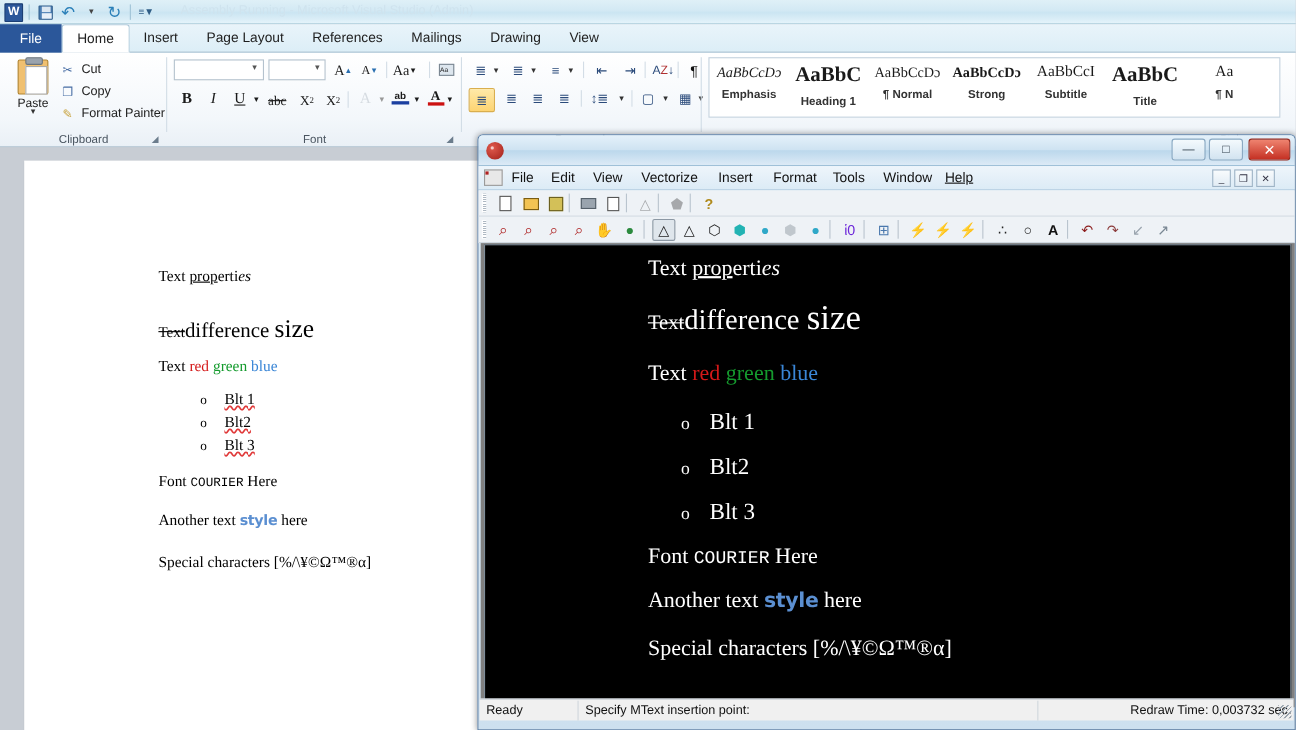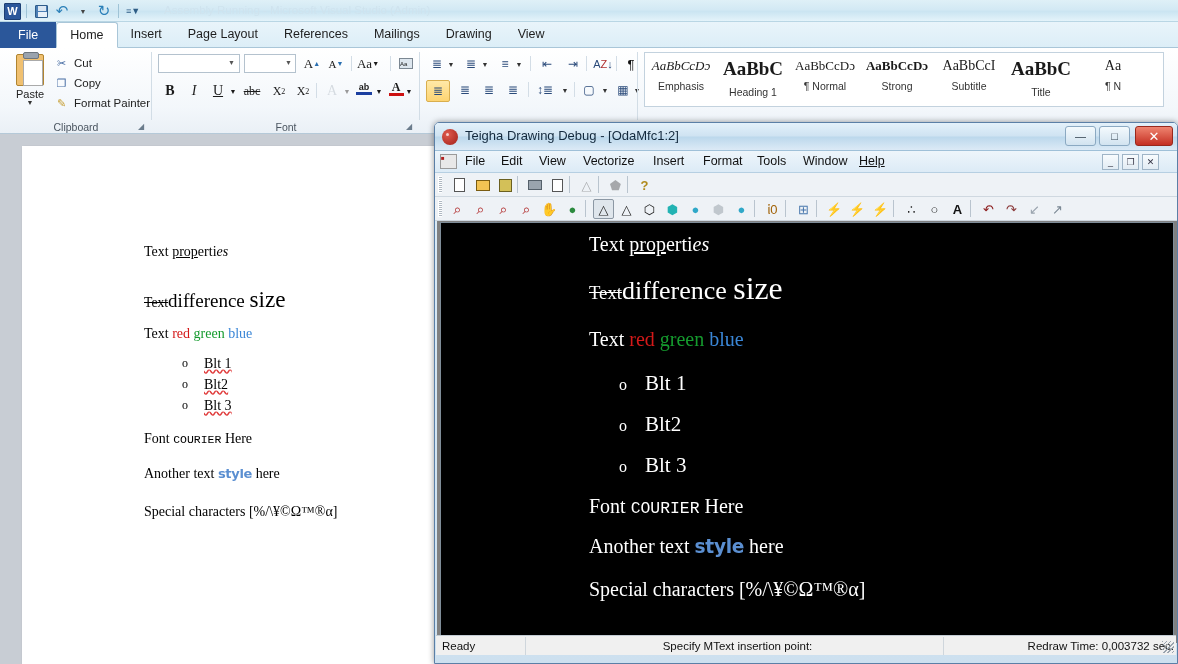--- a/index.html
+++ b/index.html
@@ -111,21 +111,21 @@
   .align-active { background:linear-gradient(to bottom,#ffe9a8,#fdd472); border:1px solid #d9ae4e; border-radius:2px; }
 
   
   #grp-styles { left:638px; width:540px; }
   .styles-strip {
     position:absolute; left:6px; top:4px; width:520px; height:55px; background:#fff; border:1px solid #c3d2de;
     display:flex; align-items:stretch; overflow:hidden;
   }
   .style-item { width:72px; text-align:center; padding-top:5px; }
   .style-prev { font-family:"Liberation Serif",serif; color:#1a1a1a; display:block; white-space:nowrap; overflow:hidden; }
-  .style-name { font-size:10.5px; color:#333; display:block; margin-top:6px; }
+  .style-name { font-size:10.5px; color:#333; display:block; margin-top:6px;font-weight:bold; }
 
   
   .doc-area {
     position:absolute; left:0; top:134px; width:1178px; height:530px; background:#c8cdd4;
   }
   .page {
     position:absolute; left:22px; top:12px; width:760px; height:520px; background:#fff;
     box-shadow:1px 1px 2px rgba(0,0,0,.28);
   }
   .doc-line { position:absolute; left:122px; color:#000; font-family:"Liberation Serif",serif; white-space:nowrap; }
@@ -387,21 +387,20 @@
           <div class="blt-row" style="top: 252px;"><span class="blt-mark">o</span><span class="sq" style="margin-left: 22px;">Blt 3</span></div>
         </div>
     </div>
   </div>
 </div>
 
 <div id="teigha-window">
 
   <div class="t-titlebar">
     <div class="t-appicon"></div>
-    <div class="t-title">Teigha Drawing Debug - [OdaMfc1:2]</div>
     <div class="t-winbtn" style="right:81px;">—</div>
     <div class="t-winbtn" style="right:47px;">□</div>
     <div class="t-winbtn close" style="right:4px;">✕</div>
   </div>
 
   <div class="t-menubar">
     <div class="t-mdi-icon">■</div>
     <div id="t-menu-items">
         <div class="t-menu-item" style="left: 30px;">File</div>
         <div class="t-menu-item" style="left: 66px;">Edit</div>
@@ -455,21 +454,21 @@
         <div class="tb-btn" style="left: 127px; color: rgb(43, 138, 62);">●</div>
         <div class="tb-sep" style="left: 150px;"></div>
         <div class="tb-btn pressed" style="left: 158px;">△</div>
         <div class="tb-btn" style="left: 181px;">△</div>
         <div class="tb-btn" style="left: 204px;">⬡</div>
         <div class="tb-btn" style="left: 227px; color: rgb(34, 179, 179);">⬢</div>
         <div class="tb-btn" style="left: 250px; color: rgb(47, 168, 200);">●</div>
         <div class="tb-btn" style="left: 273px; color: rgb(192, 199, 205);">⬢</div>
         <div class="tb-btn" style="left: 296px; color: rgb(47, 168, 200);">●</div>
         <div class="tb-sep" style="left: 319px;"></div>
-        <div class="tb-btn" style="left: 327px; color: #a16207;">ἱ0</div>
+        <div class="tb-btn" style="left: 327px; color: #6d28d9;">ἱ0</div>
         <div class="tb-sep" style="left: 350px;"></div>
         <div class="tb-btn" style="left: 358px; color: rgb(74, 120, 173);">⊞</div>
         <div class="tb-sep" style="left: 381px;"></div>
         <div class="tb-btn" style="left: 389px; color: rgb(232, 208, 51);">⚡</div>
         <div class="tb-btn" style="left: 412px; color: rgb(232, 208, 51);">⚡</div>
         <div class="tb-btn" style="left: 435px; color: rgb(207, 214, 220);">⚡</div>
         <div class="tb-sep" style="left: 458px;"></div>
         <div class="tb-btn" style="left: 466px;">∴</div>
         <div class="tb-btn" style="left: 489px;">○</div>
         <div class="tb-btn" style="left: 512px; font-weight: bold; color: rgb(17, 17, 17);">A</div>
@@ -491,17 +490,17 @@
         <div class="cad-line" style="top: 312px; left: 148px; font-size: 20px;"><span>Another text </span><span class="stylized" style="font-size: 18.6px;">style</span><span> here</span></div>
         <div class="cad-line" style="top: 355px; left: 148px; font-size: 20px;"><span>Special characters [%/\¥©Ω™®α]</span></div>
         <div class="cad-blt" style="top: 148px; left: 178px;"><span style="font-size: 16px;">o</span><span style="margin-left: 18px;">Blt 1</span></div>
         <div class="cad-blt" style="top: 189px; left: 178px;"><span style="font-size: 16px;">o</span><span style="margin-left: 18px;">Blt2</span></div>
         <div class="cad-blt" style="top: 230px; left: 178px;"><span style="font-size: 16px;">o</span><span style="margin-left: 18px;">Blt 3</span></div>
       </div>
   </div>
 
   <div class="t-statusbar">
     <div class="sb-cell" style="width:90px;">Ready</div>
-    <div class="sb-cell" style="width:418px;text-align:center;">Specify MText insertion point:</div>
+    <div class="sb-cell" style="width:418px;">Specify MText insertion point:</div>
     <div class="sb-cell" style="width:230px;border-right:none;text-align:right;">Redraw Time: 0,003732 sec.</div>
     <div class="sb-grip"></div>
   </div>
 </div>
 
 </body></html>

